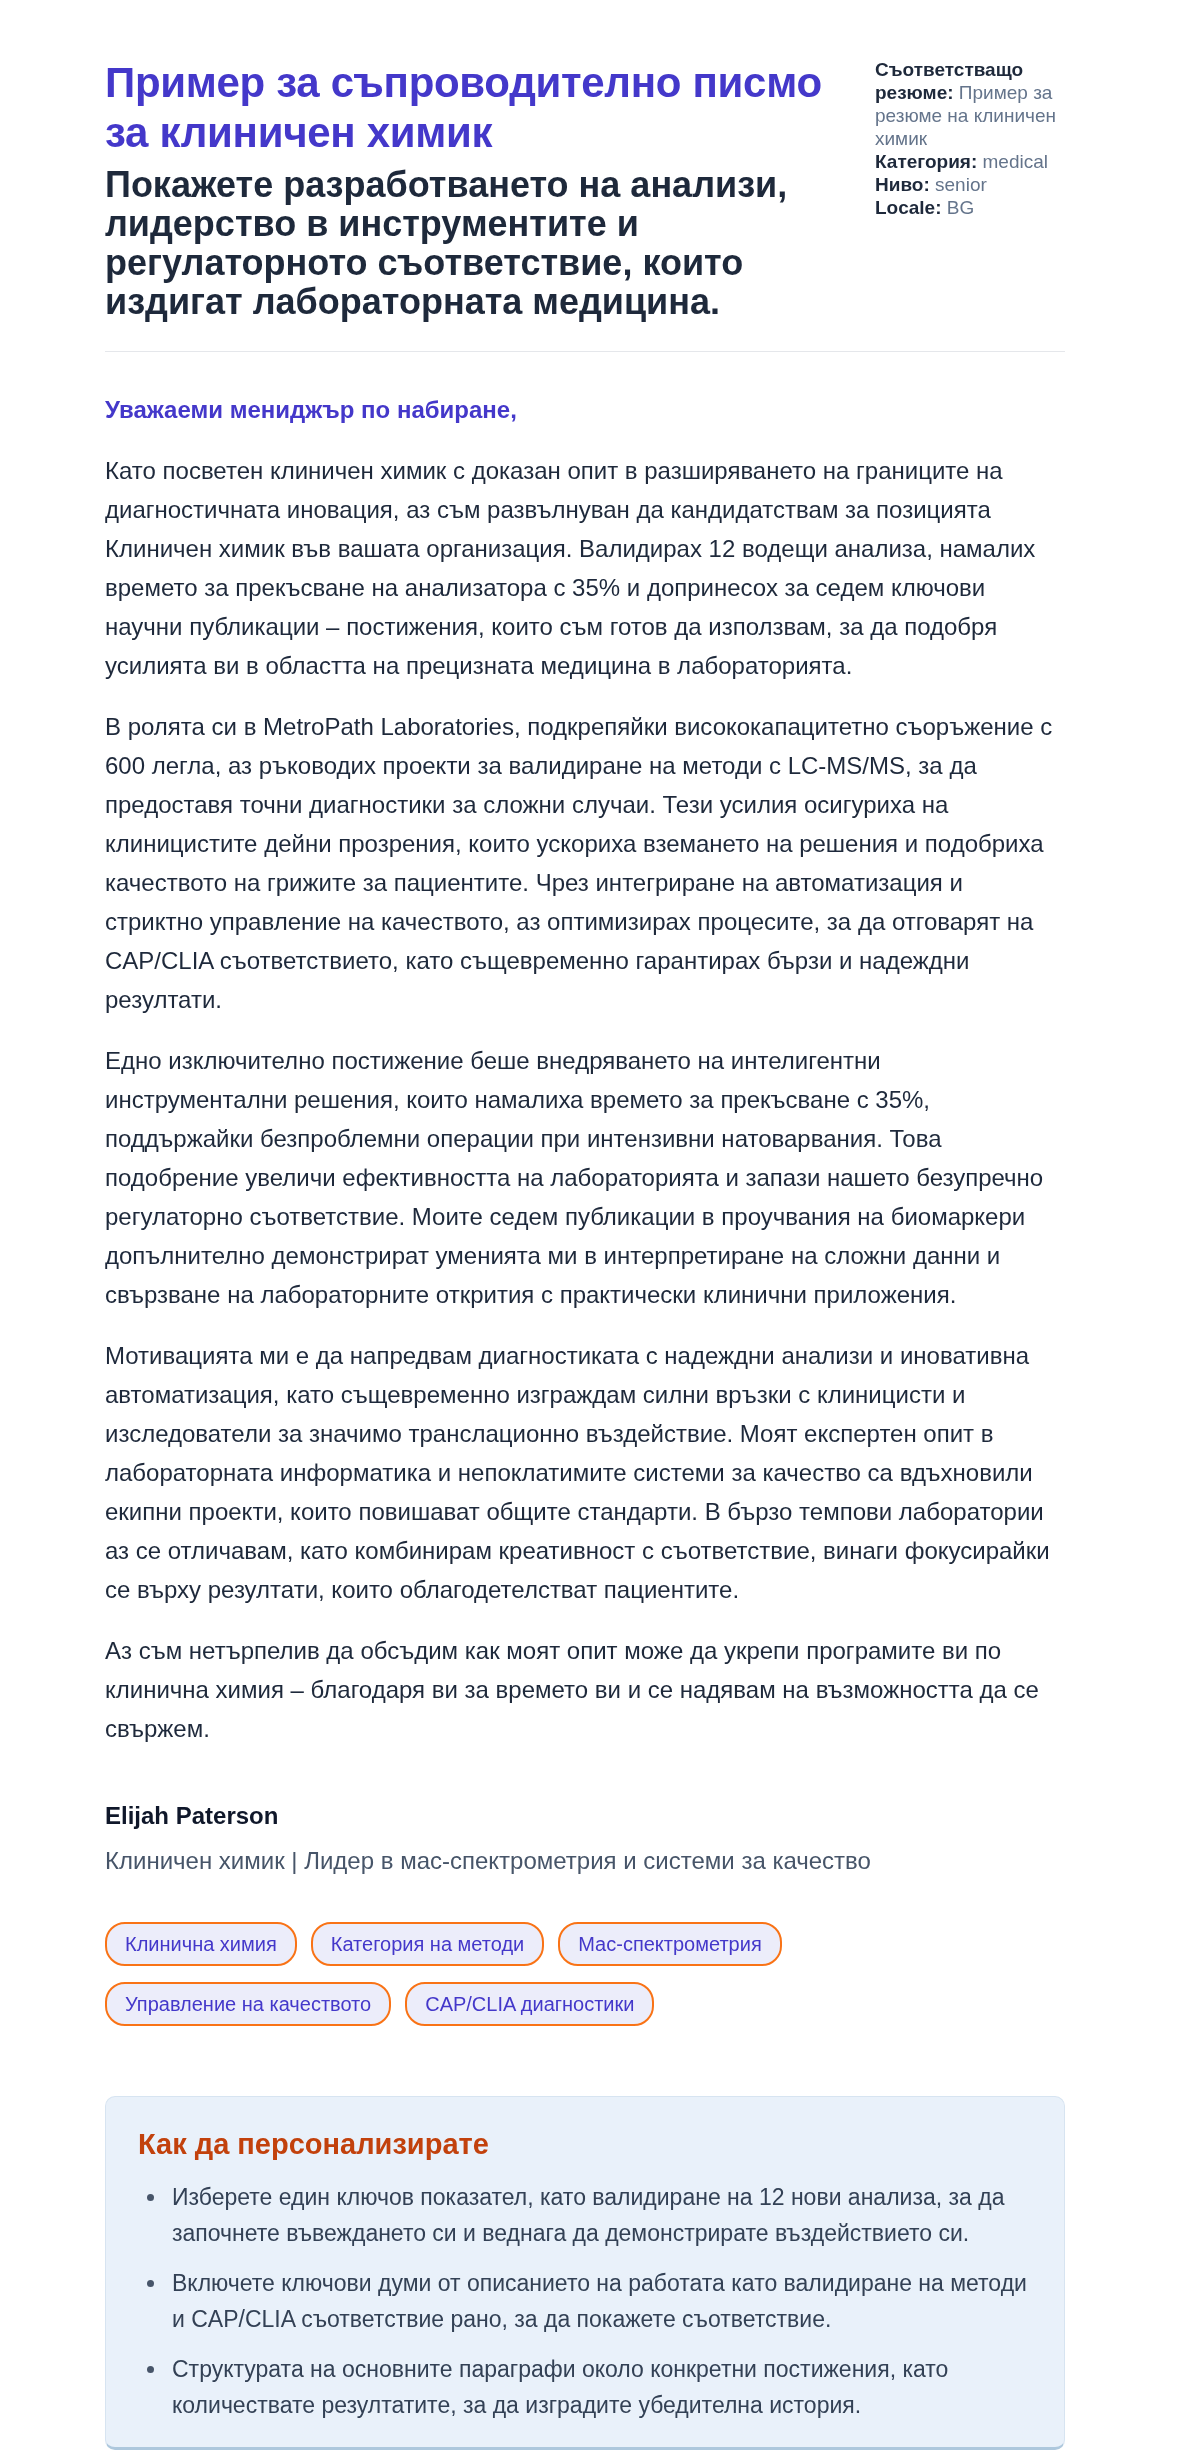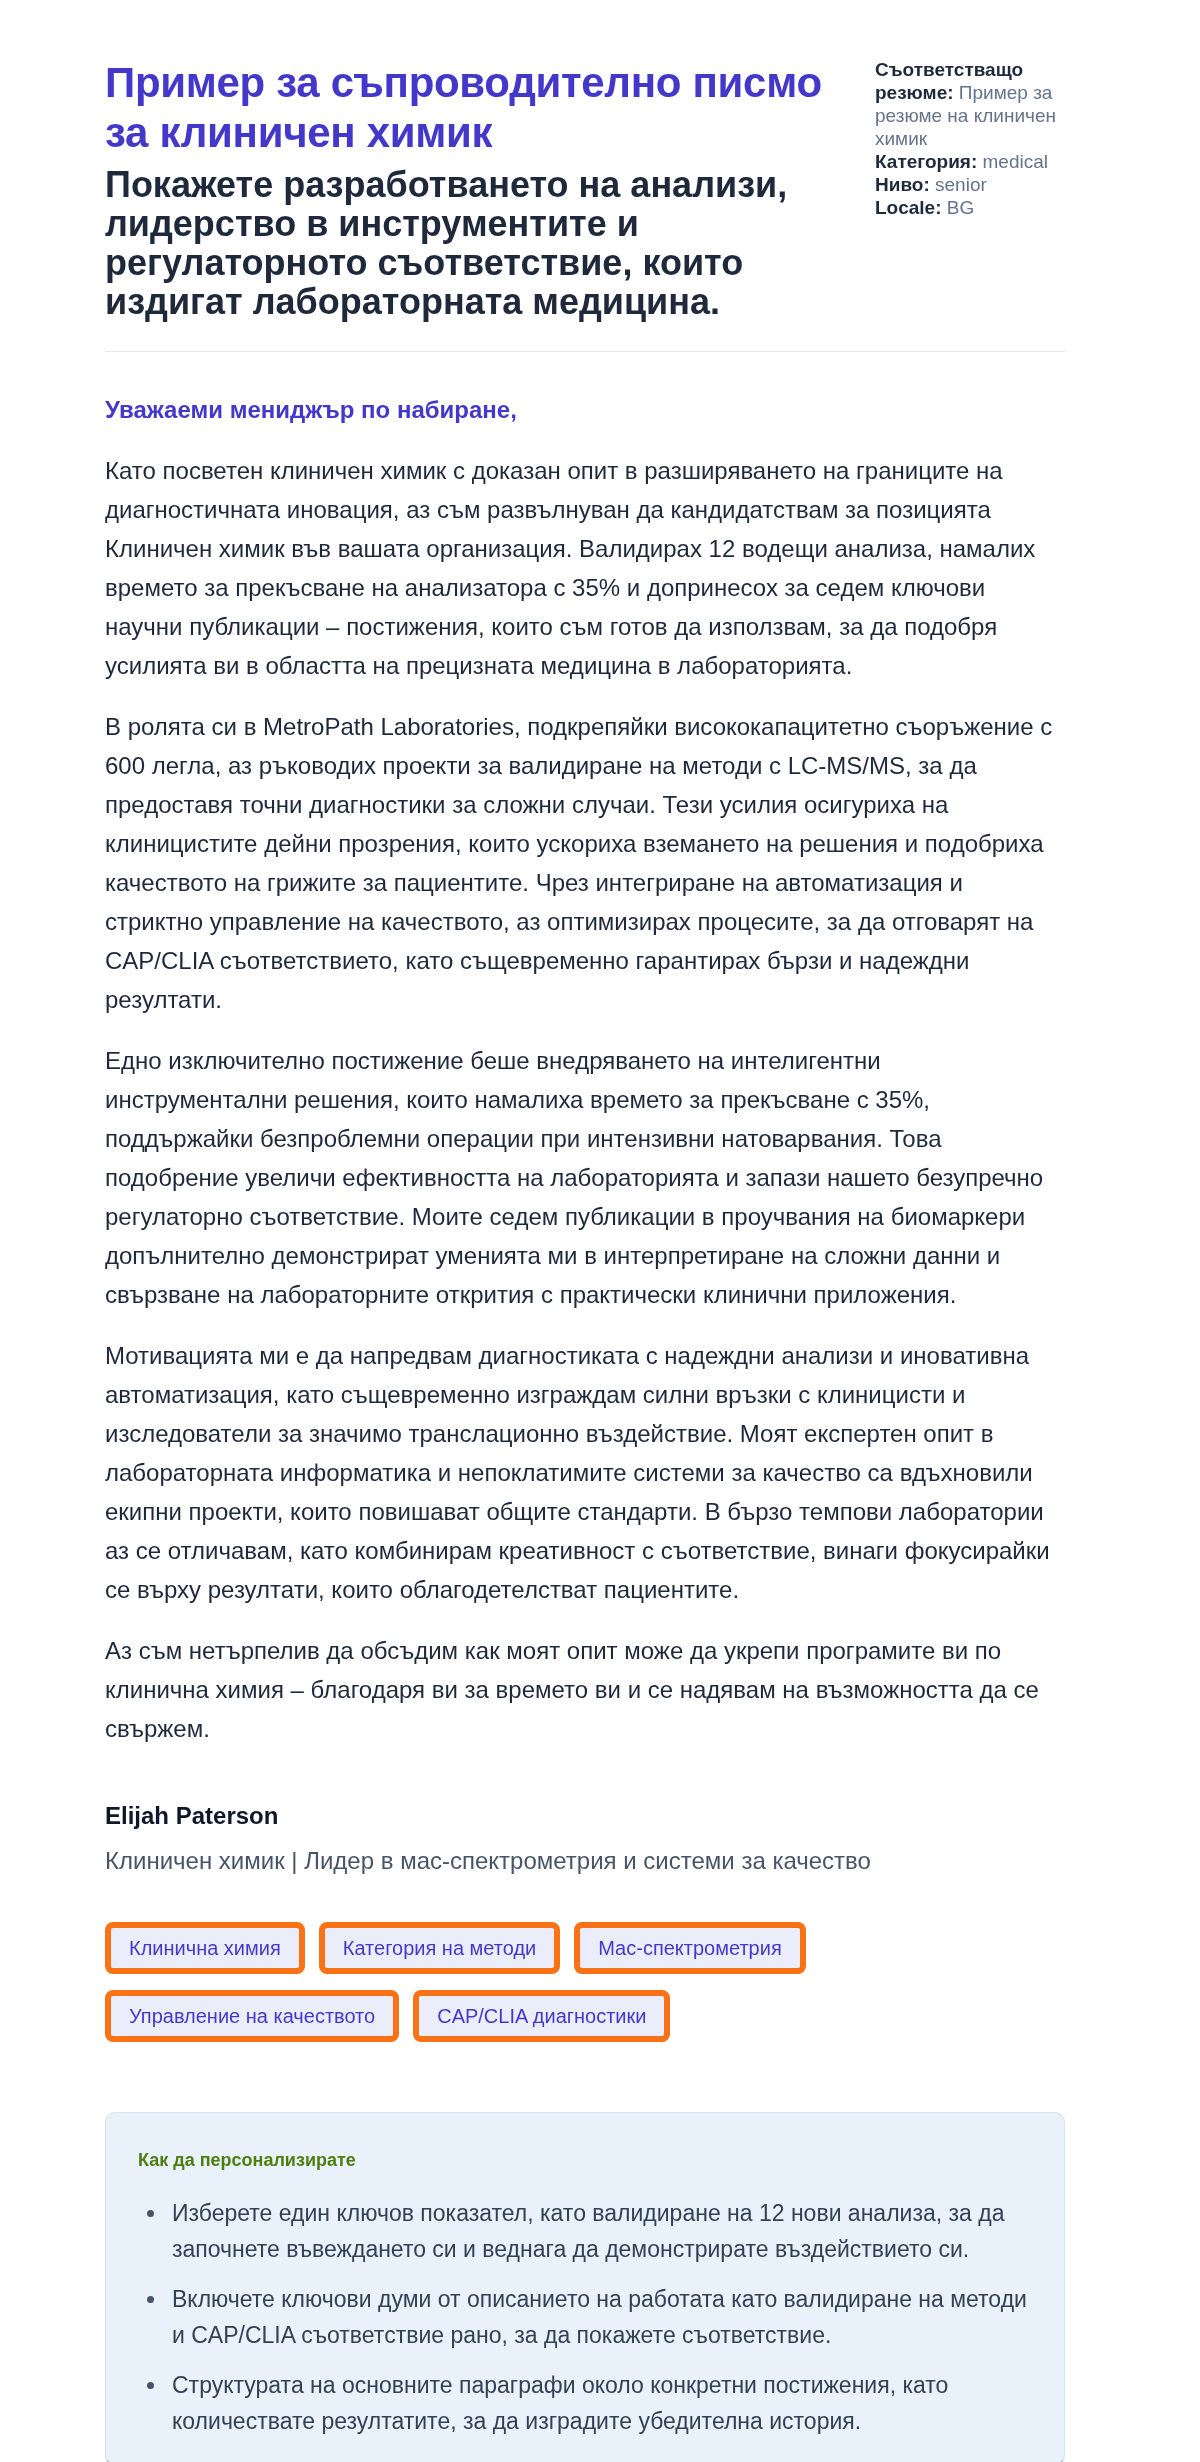--- a/index.html
+++ b/index.html
@@ -81,44 +81,44 @@
   .tags {
     margin-top: 42px;
     display: flex;
     flex-wrap: wrap;
     gap: 16px 14px;
     max-width: 960px;
   }
   .tag {
     display: inline-block;
     background: #ecedfa;
-    border: 6px solid #f97316;
-    border-radius: 8px;
+    border: 2px solid #f97316;
+    border-radius: 20px;
     color: #4438ca;
     font-size: 20px;
     line-height: 24px;
     padding: 8px 18px;
     white-space: nowrap;
   }
   
   .tips {
     margin-top: 70px;
     width: 960px;
     background: #e9f1fa;
     border: 1px solid #d7e4f1;
     border-bottom: 3px solid #aec8dd;
     border-radius: 10px;
     padding: 32px 36px 24px 32px;
   }
   .tips h2 {
     margin: 0 0 20px 0;
-    font-size: 18px;
+    font-size: 29px;
     line-height: 30px;
     font-weight: 700;
-    color: #4d7c0f;
+    color: #c2410c;
   }
   .tips ul {
     margin: 0;
     padding: 0 0 0 30px;
     list-style: disc;
   }
   .tips li {
     font-size: 23px;
     line-height: 36px;
     color: #334155;

